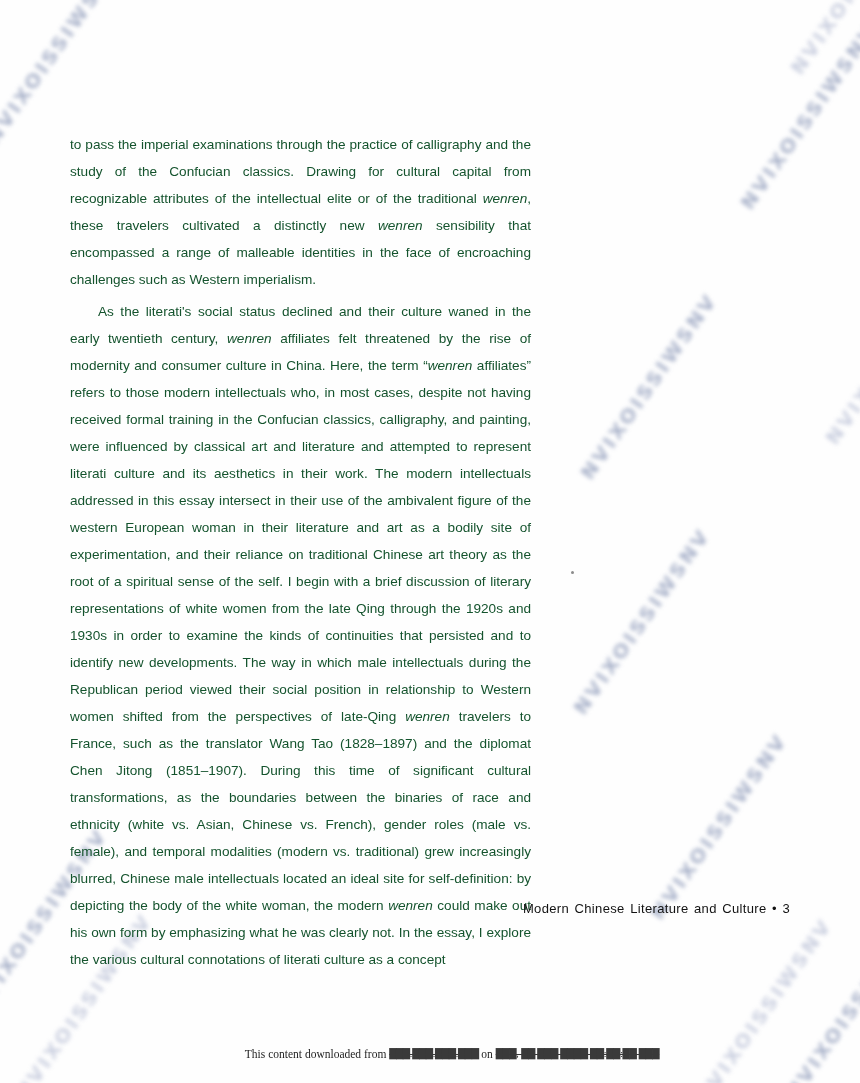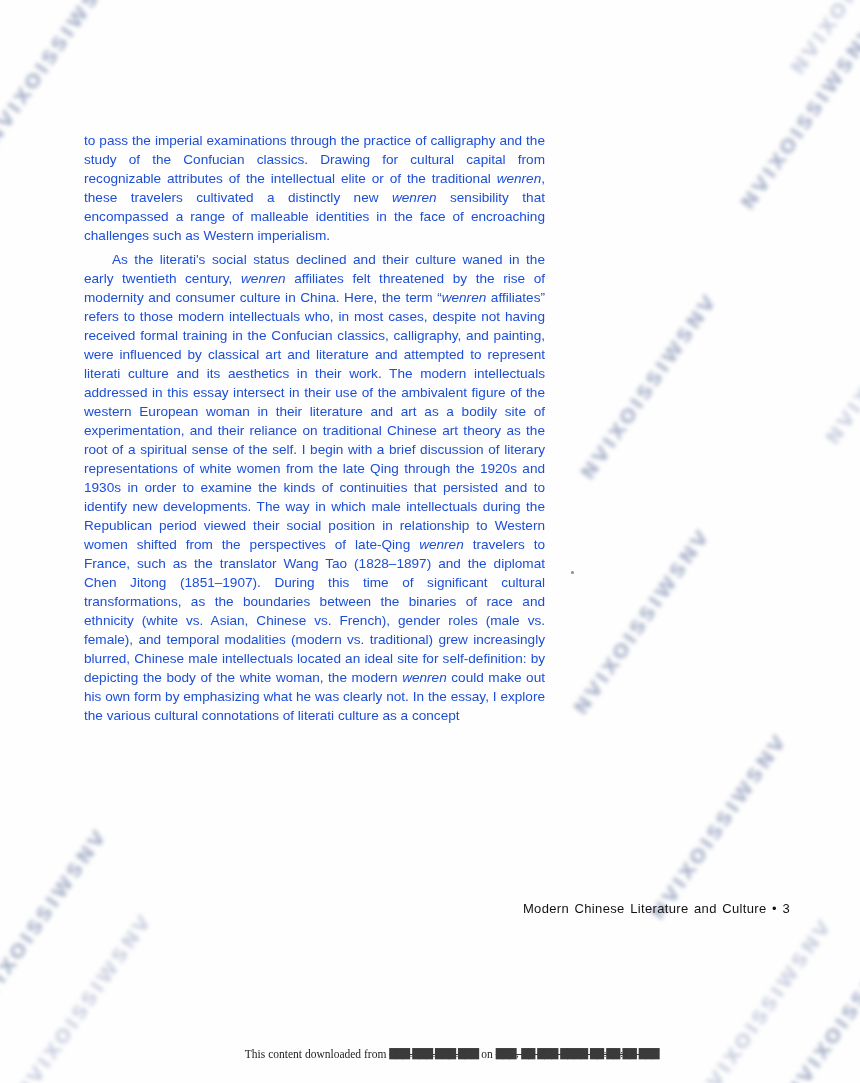--- a/index.html
+++ b/index.html
@@ -9,27 +9,27 @@
     height: 1083px;
     background: #fefefe;
     overflow: hidden;
     font-family: "Liberation Sans", sans-serif;
     color: #1c1c1c;
   }
 
   
   .text-block {
     position: absolute;
-    left: 84px;
+    left: 70px;
     top: 131px;
     width: 461px;
     font-size: 13.6px;
-    line-height: 19px;
+    line-height: 27px;
     text-align: justify;
-    color: #1d4ed8;
+    color: #14532d;
   }
   .text-block p { margin: 0; }
   .text-block p + p { margin-top: 5px; }
   .text-block p.indent { text-indent: 28px; }
   .text-block em { font-style: italic; }
 
   
   .running-footer {
     position: absolute;
     top: 901px;

